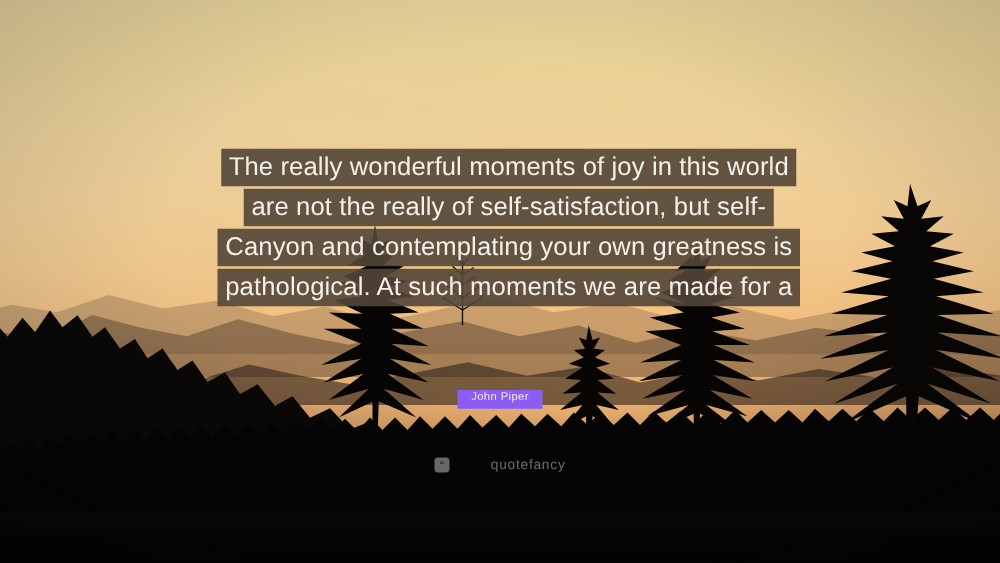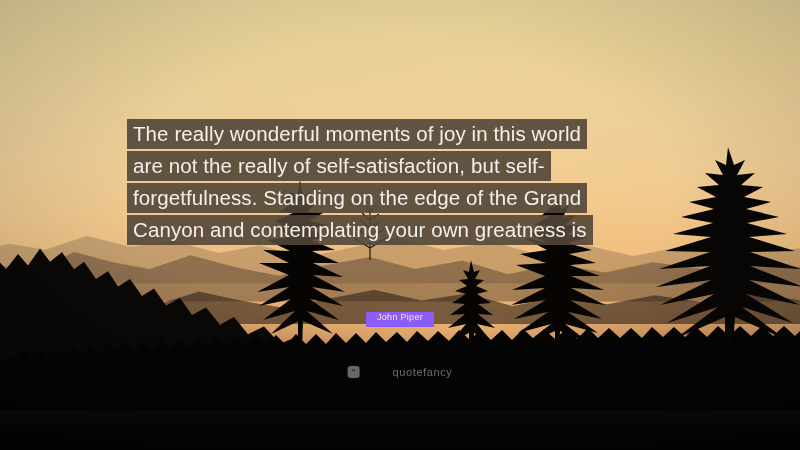--- a/index.html
+++ b/index.html
@@ -127,21 +127,21 @@
   }
 
   
   .quote-block {
     position: absolute;
     left: 127px;
     top: 119px;
     width: 560px;
     display: flex;
     flex-direction: column;
-    align-items: flex-start;
+    align-items: center;
     gap: 2px;
     z-index: 6;
   }
   .quote-line {
     display: inline-block;
     background: rgba(82, 70, 55, 0.90);
     color: #f4f1ea;
     font-size: 20.5px;
     line-height: 29px;
     padding: 0 6px 1px 6px;
@@ -291,22 +291,22 @@
                  M30,22 L25,16 M30,22 L35,16"></path>
       </g>
     </svg>
   </div>
 
   <div class="vignette"></div>
 
   <div class="quote-block">
     <span class="quote-line">The really wonderful moments of joy in this world</span>
     <span class="quote-line">are not the really of self-satisfaction, but self-</span>
-    <span class="quote-line">forgetfulness. Standing on the edge of the Grand</span>
     <span class="quote-line">Canyon and contemplating your own greatness is</span>
+    <span class="quote-line">pathological. At such moments we are made for a</span>
   </div>
 
   <div class="author-badge">John Piper</div>
 
   <div class="watermark">
     <span class="wm-mark">“</span>
     <span class="wm-text">quotefancy</span>
   </div>
 
 </div>

